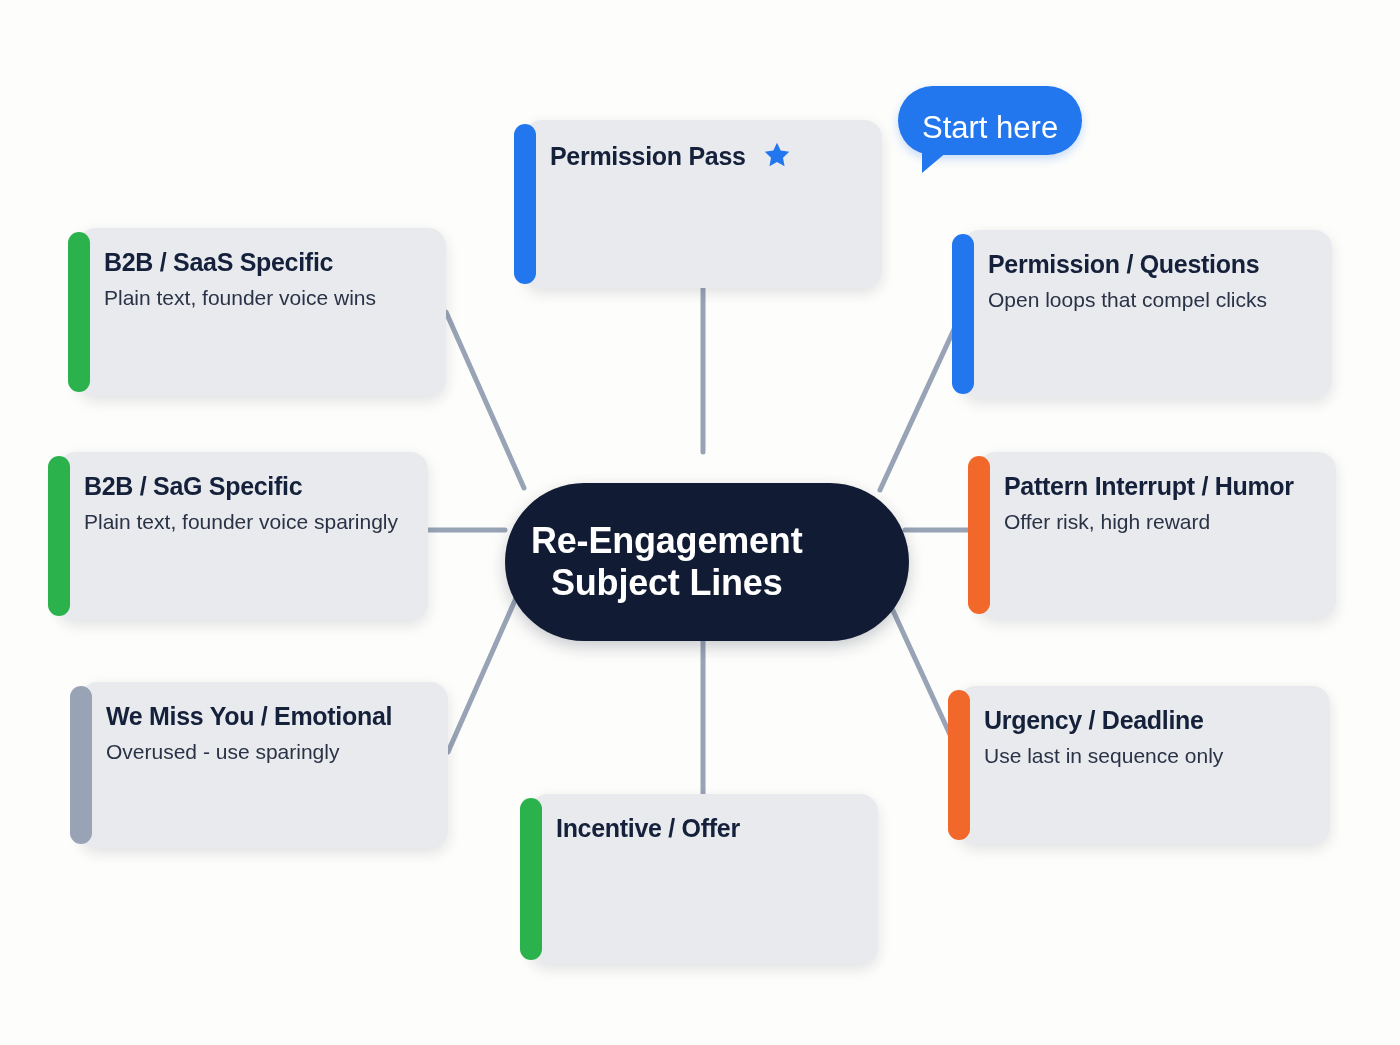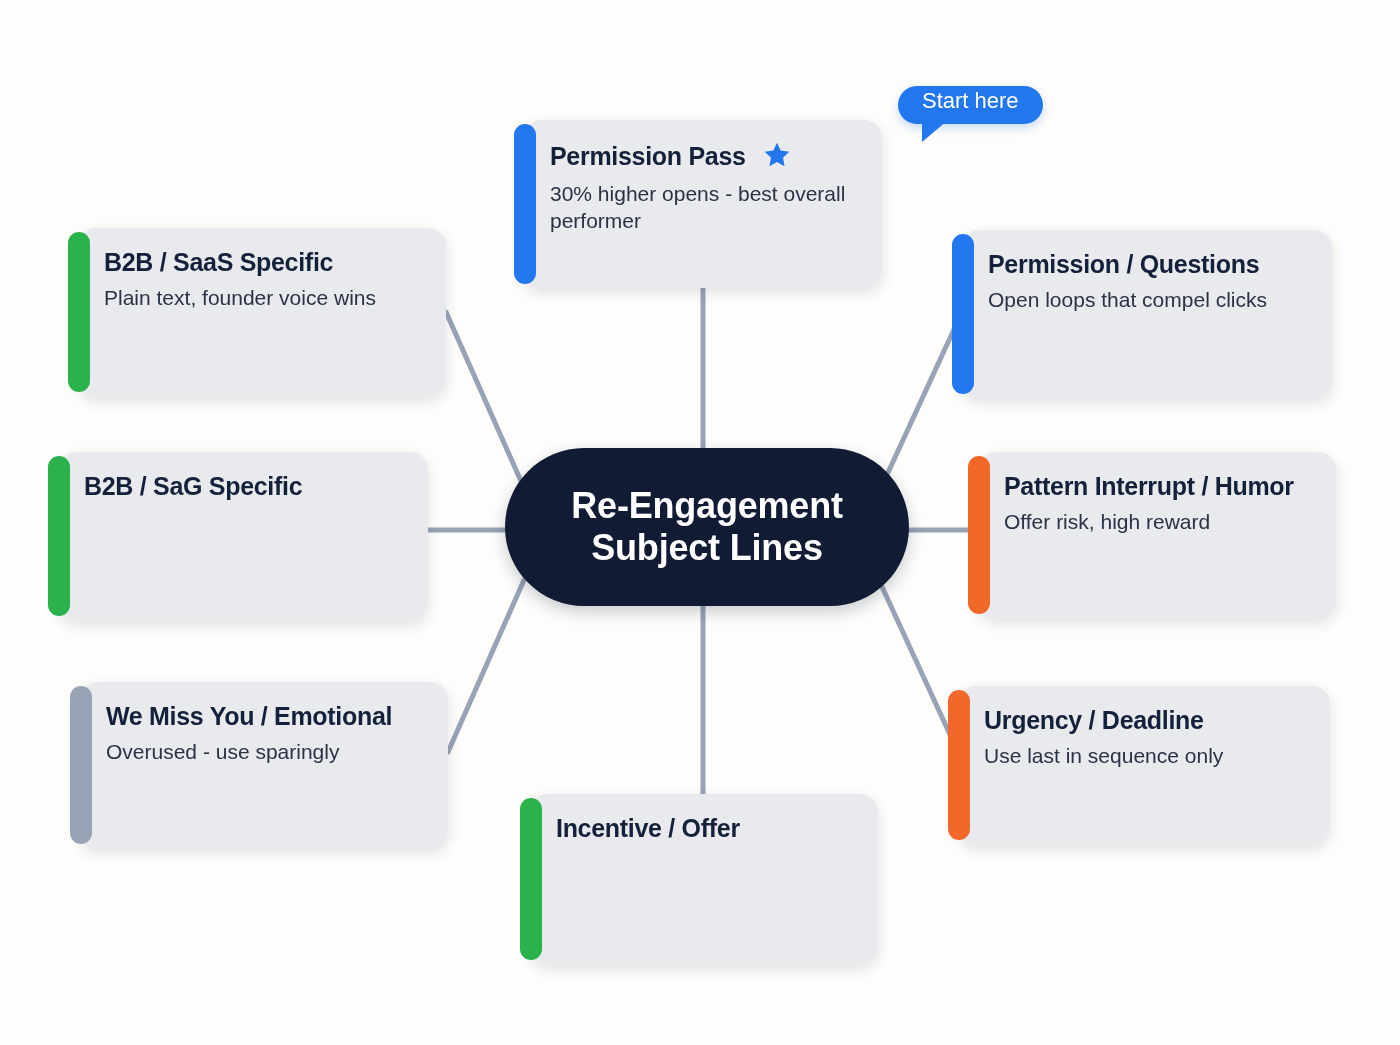--- a/index.html
+++ b/index.html
@@ -27,27 +27,28 @@
     width: 1400px;
     height: 1045px;
     pointer-events: none;
   }
 
   
   .hub {
     position: absolute;
     display: flex;
     align-items: center;
-    justify-content: center;
+    justify-content: flex-start;
     background: #111b33;
     color: #ffffff;
     border-radius: 999px;
     text-align: center;
     box-shadow: 0 6px 16px rgba(17, 27, 51, 0.22);
     z-index: 6;
+    margin-top: 35px;
   }
   .hub-title {
     font-size: 36px;
     font-weight: 700;
     line-height: 1.18;
     letter-spacing: -0.2px;
     white-space: pre-line;
     padding: 0 26px;
   }
 
@@ -96,22 +97,22 @@
     line-height: 1;
     flex: 0 0 auto;
   }
 
   
   .tooltip {
     position: absolute;
     background: #2276ee;
     color: #ffffff;
     border-radius: 999px;
-    padding: 4px 24px 12px 24px;
-    font-size: 22px;
+    padding: 26px 24px 12px 24px;
+    font-size: 31px;
     font-weight: 400;
     line-height: 1;
     z-index: 8;
     box-shadow: 0 4px 10px rgba(34, 118, 238, 0.25);
   }
   .tooltip::after {
     content: "";
     position: absolute;
     left: 24px;
     bottom: -18px;
@@ -146,37 +147,37 @@
   <div class="tooltip" id="tooltip-node" style="left: 898px; top: 86px;">
     <span>Start here</span>
   </div>
 
   <div id="cards-host">
       <div class="card" style="--accent: #2276ee; left: 524px; top: 120px; width: 358px; min-height: 168px;"><span></span><div class="card-title">
           <span>Permission Pass</span>
           <span class="star-icon"><svg width="30" height="30" viewBox="0 0 24 24" aria-hidden="true">
               <path d="M12 2.2l2.95 6.22 6.85.92-5 4.78 1.26 6.78L12 17.66 5.94 20.9 7.2 14.12l-5-4.78 6.85-.92z" fill="#2276ee"></path>
             </svg></span>
-        </div><div class="card-desc">30% higher opens - best overall performer</div></div>
+        </div></div>
       <div class="card" style="--accent: #2276ee; left: 962px; top: 230px; width: 370px; min-height: 168px;"><span></span><div class="card-title">
           <span>Permission / Questions</span>
         </div><div class="card-desc">Open loops that compel clicks</div></div>
       <div class="card" style="--accent: #f2682a; left: 978px; top: 452px; width: 358px; min-height: 166px;"><span></span><div class="card-title">
           <span>Pattern Interrupt / Humor</span>
         </div><div class="card-desc">Offer risk, high reward</div></div>
       <div class="card" style="--accent: #f2682a; left: 958px; top: 686px; width: 372px; min-height: 158px;"><span></span><div class="card-title">
           <span>Urgency / Deadline</span>
         </div><div class="card-desc">Use last in sequence only</div></div>
       <div class="card" style="--accent: #2bb24c; left: 530px; top: 794px; width: 348px; min-height: 170px;"><span></span><div class="card-title">
           <span>Incentive / Offer</span>
         </div></div>
       <div class="card" style="--accent: #98a3b5; left: 80px; top: 682px; width: 368px; min-height: 166px;"><span></span><div class="card-title">
           <span>We Miss You / Emotional</span>
         </div><div class="card-desc">Overused - use sparingly</div></div>
       <div class="card" style="--accent: #2bb24c; left: 58px; top: 452px; width: 370px; min-height: 168px;"><span></span><div class="card-title">
           <span>B2B / SaG Specific</span>
-        </div></div>
+        </div><div class="card-desc">Plain text, founder voice sparingly</div></div>
       <div class="card" style="--accent: #2bb24c; left: 78px; top: 228px; width: 368px; min-height: 168px;"><span></span><div class="card-title">
           <span>B2B / SaaS Specific</span>
         </div><div class="card-desc">Plain text, founder voice wins</div></div>
     </div>
 
 </div>
 
 </body></html>

